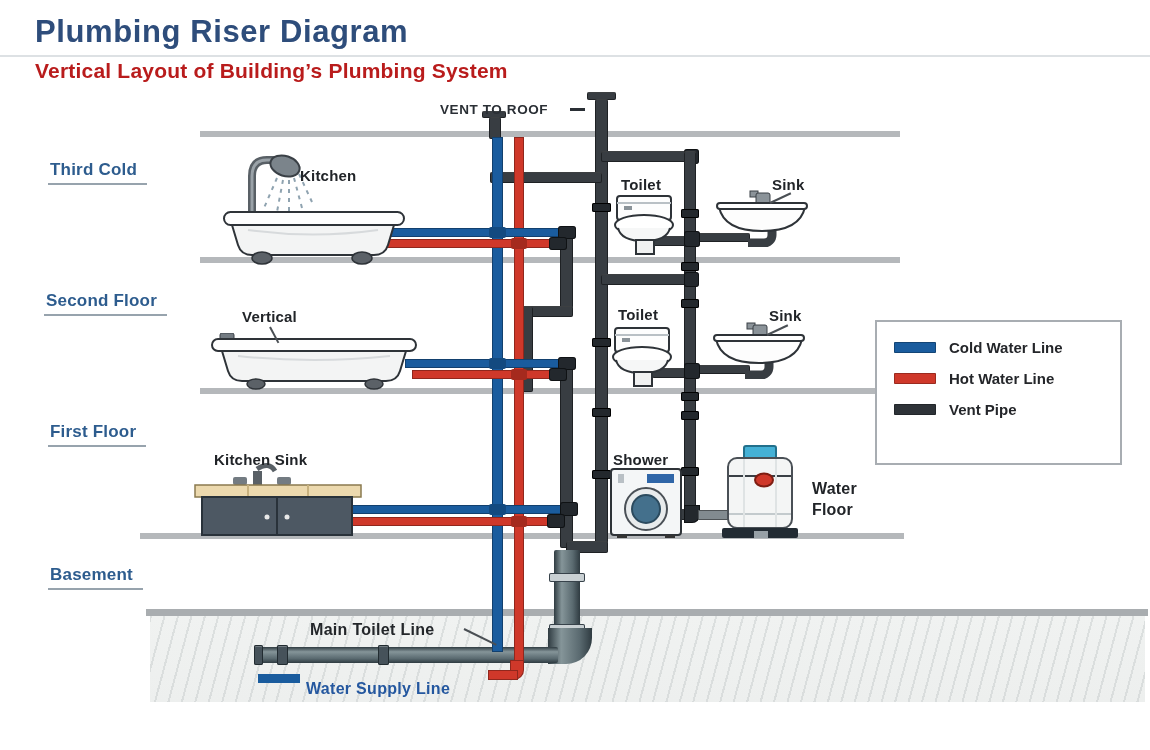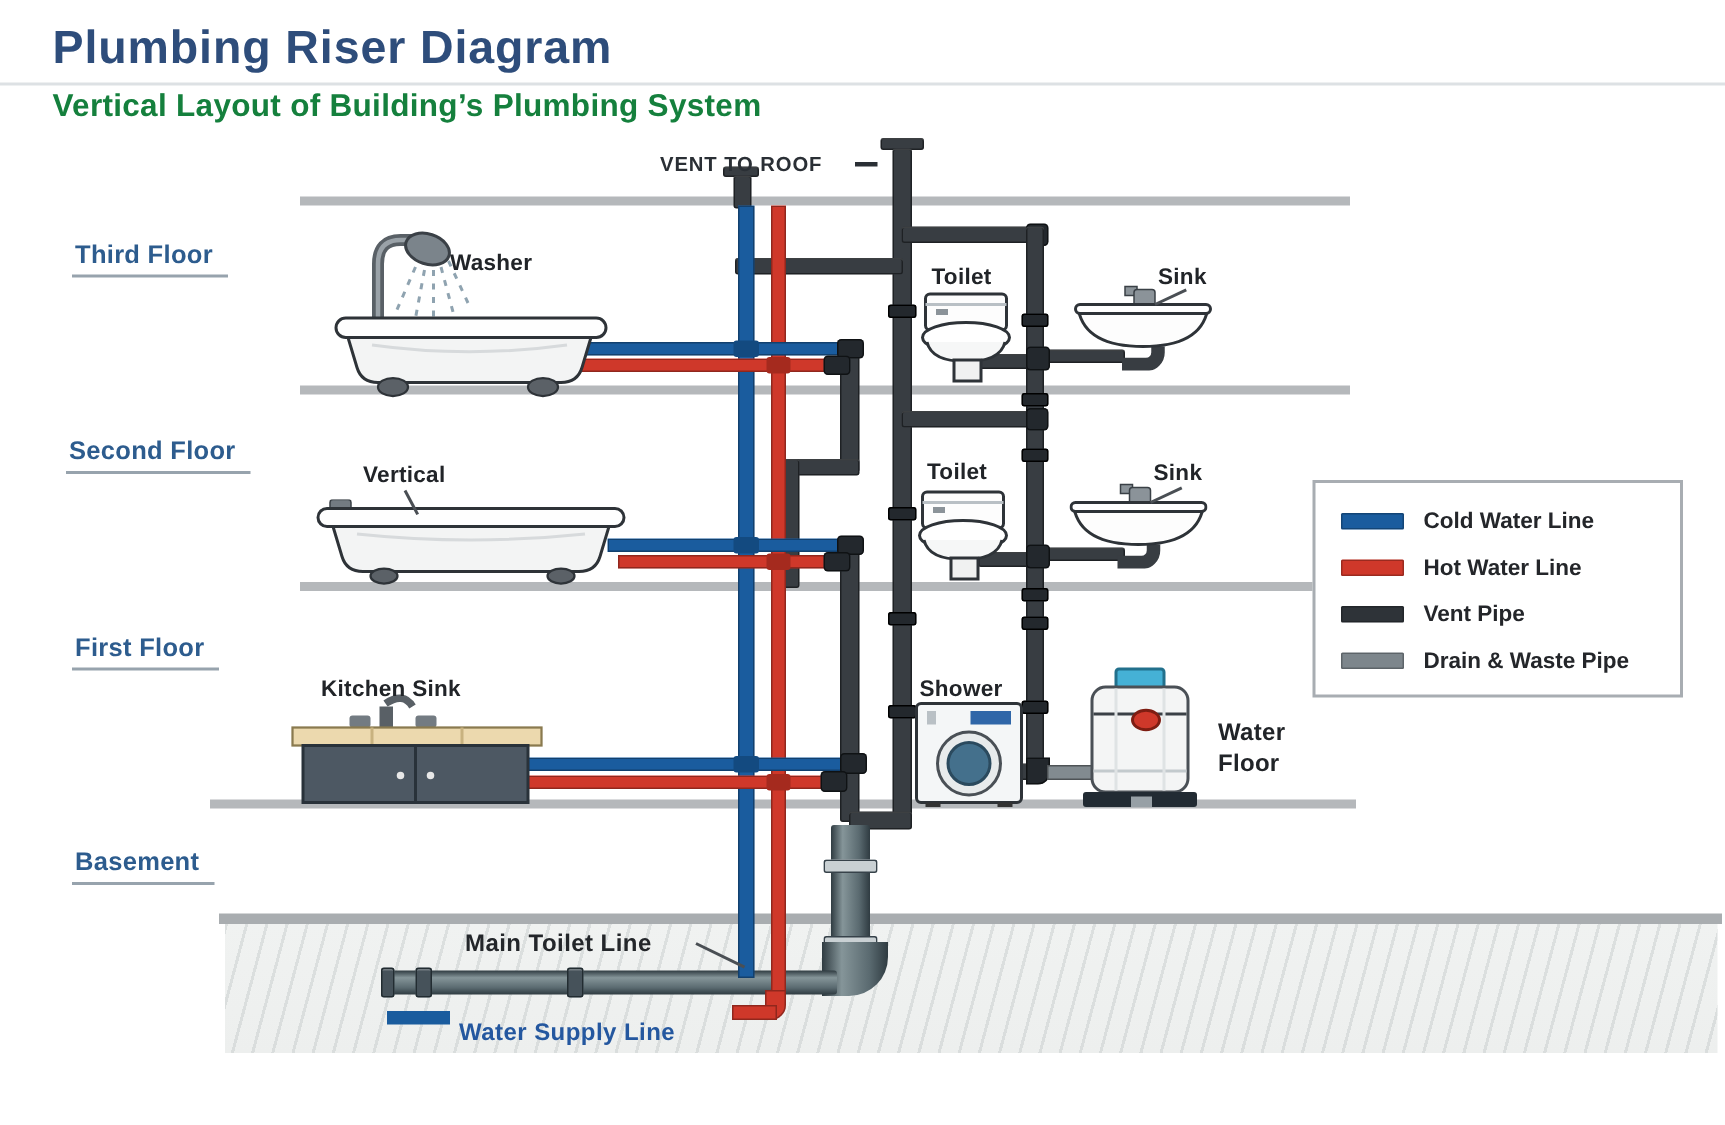--- a/index.html
+++ b/index.html
@@ -20,21 +20,21 @@
   .drainring{position:absolute;background:#46525a;box-shadow:inset 0 0 0 1px #222c31, inset 0 2px 0 rgba(255,255,255,.25);border-radius:2px;}
   .lightring{position:absolute;background:#c9d0d3;box-shadow:inset 0 0 0 1px #37424a;border-radius:2px;}
   .floorline{position:absolute;background:var(--floor_line);}
   
   .floorlabel{position:absolute;color:var(--floor_label);font-weight:bold;font-size:17px;
               border-bottom:2px solid #97a3ad;padding:0 10px 3px 2px;letter-spacing:.2px;}
   .fixlabel{position:absolute;color:var(--text_dark);font-weight:bold;font-size:15px;letter-spacing:.2px;white-space:pre-line;}
   .leader{position:absolute;height:2px;background:#4a4f54;transform-origin:0 50%;}
   #title-wrap{position:absolute;left:35px;top:14px;width:1080px;text-align:left;}
   #page-title{color:var(--title_navy);font-size:31px;font-weight:bold;letter-spacing:.6px;}
-  #page-subtitle{color:#15803d;font-size:21px;font-weight:bold;margin-top:9px;letter-spacing:.2px;}
+  #page-subtitle{color:#b91c1c;font-size:21px;font-weight:bold;margin-top:9px;letter-spacing:.2px;}
   #title-rule{position:absolute;left:0;top:55px;width:1150px;height:2px;background:#dde1e4;}
   
   #legend{position:absolute;left:875px;top:320px;width:247px;height:145px;background:#fff;
           border:2px solid #a8adb2;box-sizing:border-box;padding:15px 0 0 17px;display:flex;flex-direction:column;gap:10px;}
   .legend-row{display:flex;align-items:center;gap:13px;height:21px;}
   .legend-swatch{width:42px;height:11px;border-radius:1px;box-shadow:inset 0 0 0 1px rgba(0,0,0,.25);}
   .legend-label{font-size:15px;font-weight:bold;color:#24262a;}
   #ground-hatch{position:absolute;left:150px;top:616px;width:995px;height:86px;
     background:repeating-linear-gradient(105deg,rgba(140,150,152,.20) 0 2px,transparent 2px 13px),linear-gradient(#f0f2f1,#edefee);}
   #vent-dash{position:absolute;left:570px;top:108px;width:15px;height:3px;background:#2a2f35;}
@@ -53,21 +53,21 @@
   </div>
 
   <div id="ground-hatch"></div>
 
   <div class="floorline" style="left:200px;top:131px;width:700px;height:6px;"></div>
   <div class="floorline" style="left:200px;top:257px;width:700px;height:6px;"></div>
   <div class="floorline" style="left:200px;top:388px;width:706px;height:6px;"></div>
   <div class="floorline" style="left:140px;top:533px;width:764px;height:6px;"></div>
   <div class="floorline" style="left:146px;top:609px;width:1002px;height:7px;background:#a9adb0;"></div>
 
-  <div class="floorlabel" style="left:48px;top:160px;">Third Floor</div>
+  <div class="floorlabel" style="left:48px;top:160px;">Third Cold</div>
   <div class="floorlabel" style="left:44px;top:291px;">Second Floor</div>
   <div class="floorlabel" style="left:48px;top:422px;">First Floor</div>
   <div class="floorlabel" style="left:48px;top:565px;">Basement</div>
 
   <div class="pipe vent" style="left:587px;top:92px;width:29px;height:8px;"></div>
   <div class="pipe vent" style="left:595px;top:99px;width:13px;height:453px;"></div>
   <div class="coup" style="left:592px;top:203px;width:19px;height:9px;"></div>
   <div class="coup" style="left:592px;top:338px;width:19px;height:9px;"></div>
   <div class="coup" style="left:592px;top:408px;width:19px;height:9px;"></div>
   <div class="coup" style="left:592px;top:470px;width:19px;height:9px;"></div>
@@ -232,21 +232,21 @@
     <rect x="8" y="14" width="64" height="70" rx="9" fill="#f4f5f5" stroke="#4a5056" stroke-width="2"></rect>
     <line x1="9" y1="32" x2="71" y2="32" stroke="#3a4046" stroke-width="2"></line>
     <line x1="9" y1="70" x2="71" y2="70" stroke="#c3cacd" stroke-width="2"></line>
     <line x1="24" y1="15" x2="24" y2="83" stroke="#dfe3e4" stroke-width="2"></line>
     <line x1="56" y1="15" x2="56" y2="83" stroke="#dfe3e4" stroke-width="2"></line>
     <ellipse cx="44" cy="36" rx="9" ry="6.5" fill="#cf382a" stroke="#7e1d12" stroke-width="2"></ellipse>
     <rect x="2" y="84" width="76" height="10" rx="2" fill="#222b33"></rect>
     <rect x="34" y="87" width="14" height="7" fill="#97a0a6"></rect>
   </svg>
 
-  <div class="fixlabel" style="left:300px;top:167px;">Washer</div>
+  <div class="fixlabel" style="left:300px;top:167px;">Kitchen</div>
   <div class="fixlabel" style="left:621px;top:176px;">Toilet</div>
   <div class="fixlabel" style="left:772px;top:176px;">Sink</div>
   <div class="leader" style="left:770px;top:202px;width:23px;transform:rotate(-25deg);"></div>
   <div class="fixlabel" style="left:242px;top:308px;">Vertical</div>
   <div class="leader" style="left:270px;top:326px;width:18px;transform:rotate(62deg);"></div>
   <div class="fixlabel" style="left:618px;top:306px;">Toilet</div>
   <div class="fixlabel" style="left:769px;top:307px;">Sink</div>
   <div class="leader" style="left:767px;top:334px;width:23px;transform:rotate(-25deg);"></div>
   <div class="fixlabel" style="left:214px;top:451px;">Kitchen Sink</div>
   <div class="fixlabel" style="left:613px;top:451px;">Shower</div>
@@ -268,19 +268,15 @@
       <div class="legend-label">Cold Water Line</div>
     </div>
     <div class="legend-row">
       <div class="legend-swatch" style="background: rgb(207, 56, 42);"></div>
       <div class="legend-label">Hot Water Line</div>
     </div>
     <div class="legend-row">
       <div class="legend-swatch" style="background: rgb(46, 51, 56);"></div>
       <div class="legend-label">Vent Pipe</div>
     </div>
-    <div class="legend-row">
-      <div class="legend-swatch" style="background: rgb(125, 134, 140);"></div>
-      <div class="legend-label">Drain &amp; Waste Pipe</div>
-    </div>
   </div>
 
 </div>
 
 </body></html>

